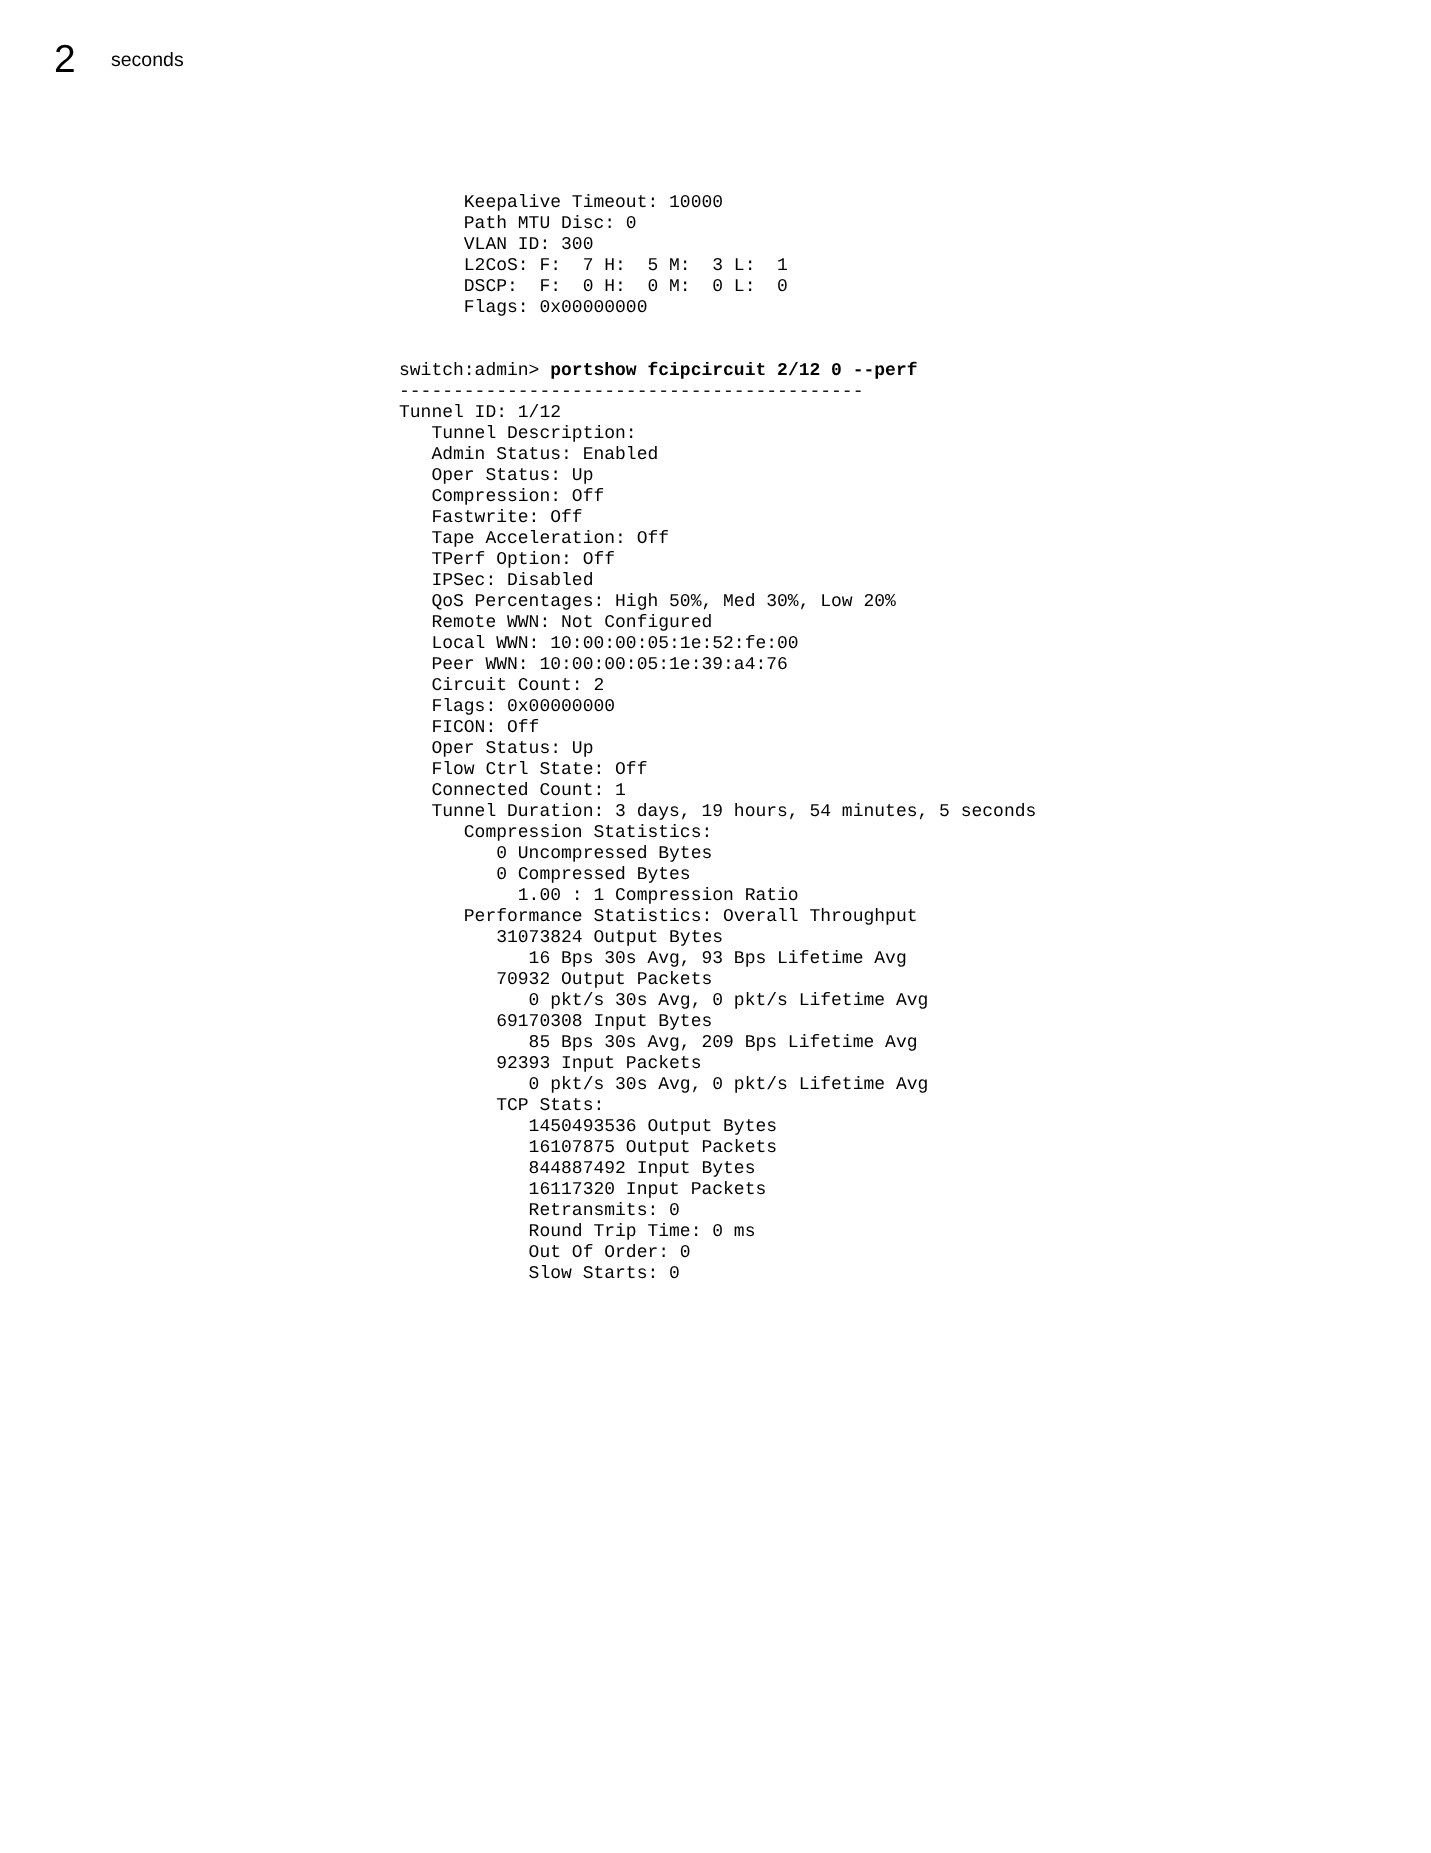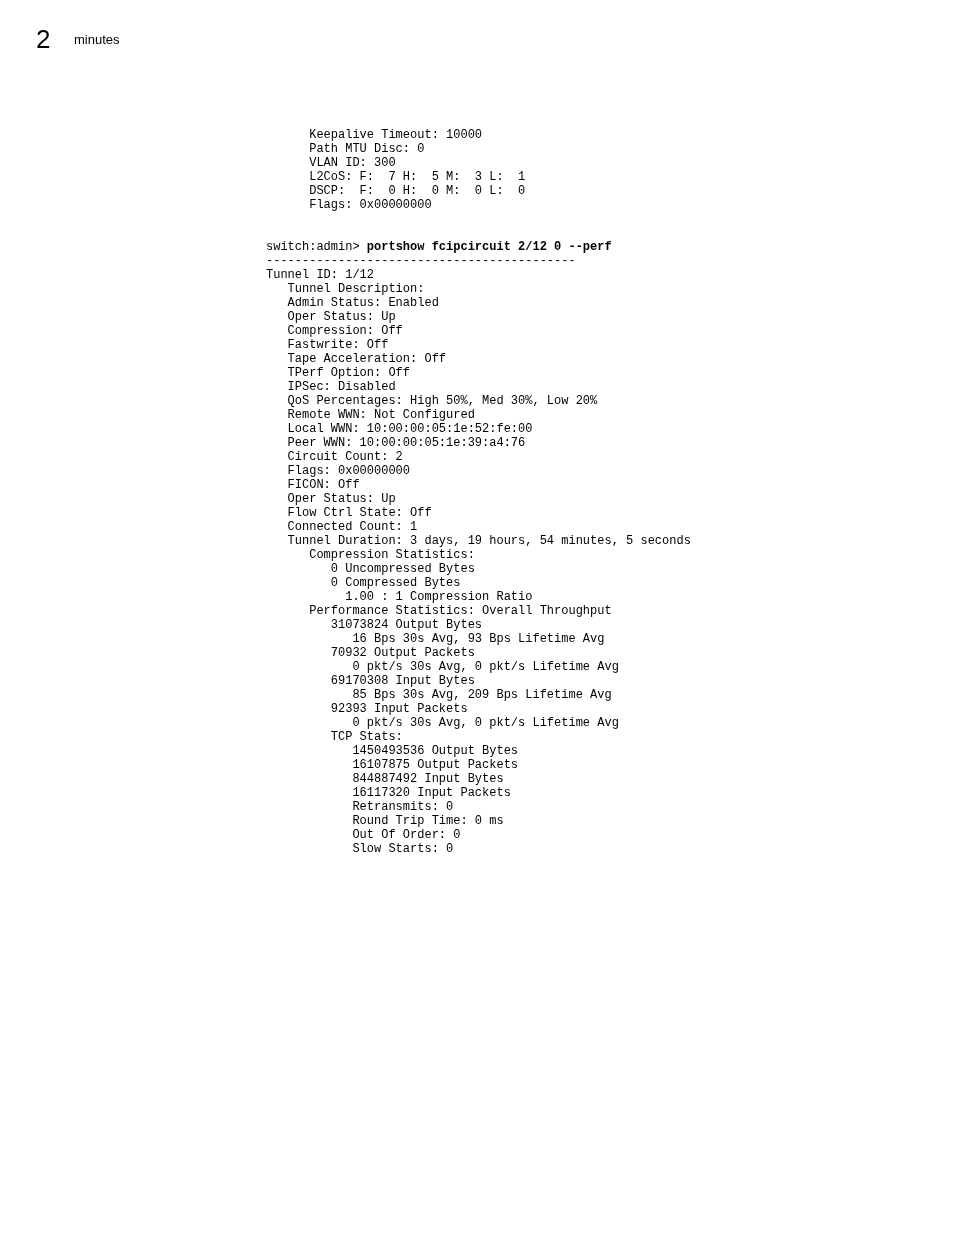--- a/index.html
+++ b/index.html
@@ -42,21 +42,21 @@
   }
   .bold {
     font-weight: bold;
   }
 </style>
 </head>
 <body>
 
 <div class="page">
   <div class="chapter-number">2</div>
-  <div class="chapter-title">minutes</div>
+  <div class="chapter-title">seconds</div>
 
   <div class="terminal"><span>      Keepalive Timeout: 10000
       Path MTU Disc: 0
       VLAN ID: 300
       L2CoS: F:  7 H:  5 M:  3 L:  1
       DSCP:  F:  0 H:  0 M:  0 L:  0
       Flags: 0x00000000
 
 
 </span><span>switch:admin&gt; </span><span class="bold">portshow fcipcircuit 2/12 0 --perf</span><span>

